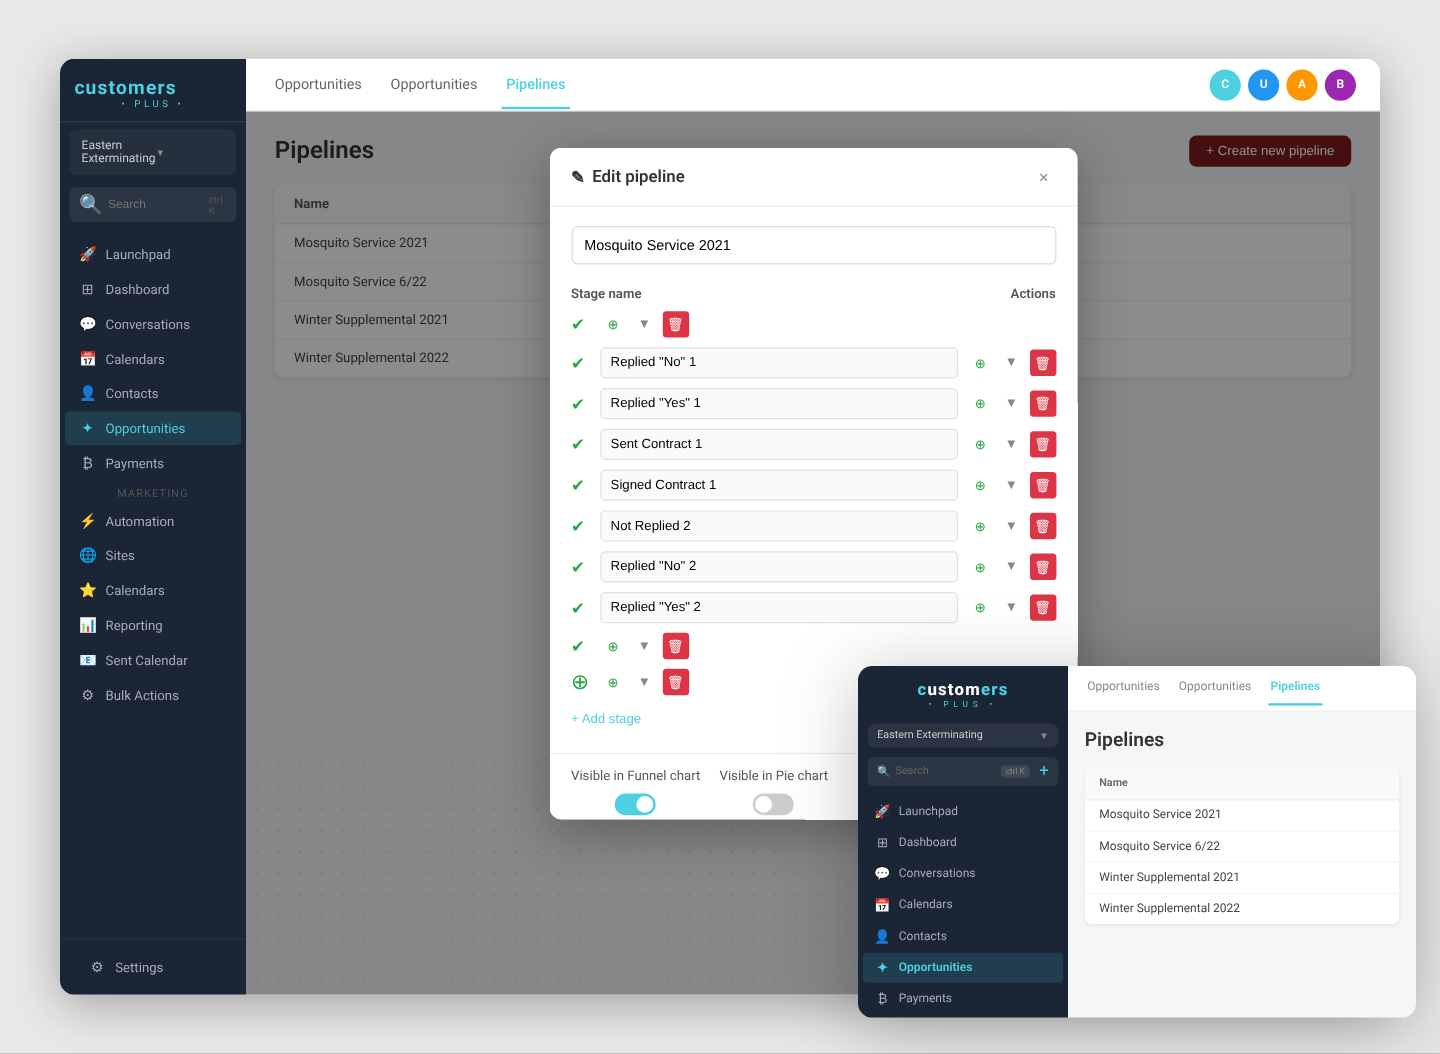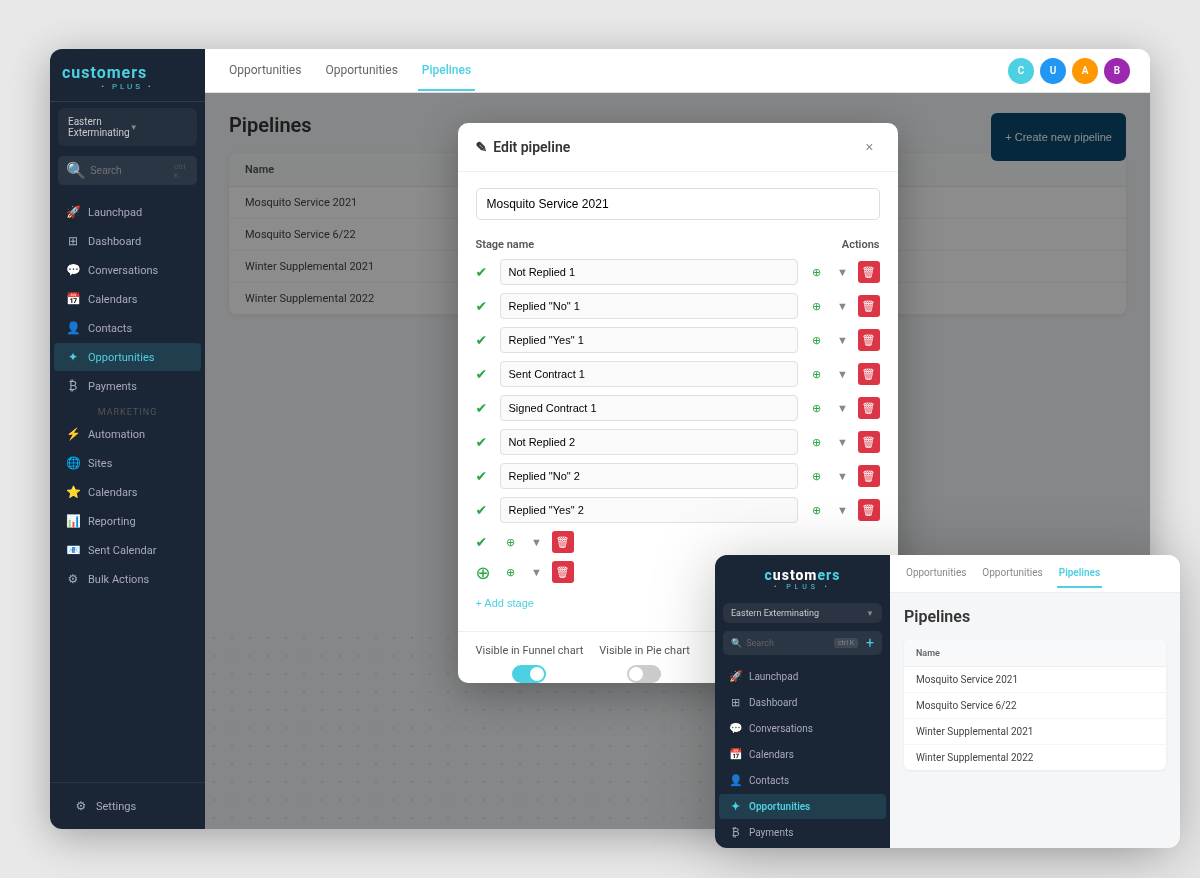--- a/index.html
+++ b/index.html
@@ -194,24 +194,24 @@
       font-weight: 600;
       color: #333;
       margin-bottom: 16px;
     }
     .page-actions {
       position: absolute;
       top: 20px;
       right: 24px;
     }
     .btn-create {
-      background: #0c4a6e;
+      background: #7f1d1d;
       color: white;
       border: none;
-      padding: 18px 14px;
+      padding: 7px 14px;
       border-radius: 6px;
       font-size: 11px;
       cursor: pointer;
       display: flex;
       align-items: center;
       gap: 5px;
     }
 
     
     .pipeline-table {
@@ -700,21 +700,20 @@
           </div>
           <div class="modal-body">
             <input class="modal-input" type="text" value="Mosquito Service 2021" style="">
             <div class="stage-header">
               <span>Stage name</span>
               <span>Actions</span>
             </div>
             
             <div class="stage-row">
               <span class="stage-check">✔</span>
-              <input class="stage-input" type="text" value="Not Replied 1" style="">
               <div class="stage-actions">
                 <button class="action-btn green">⊕</button>
                 <button class="action-btn filter-btn">▼</button>
                 <button class="action-btn red">🗑</button>
               </div>
             </div>
             <div class="stage-row">
               <span class="stage-check">✔</span>
               <input class="stage-input" type="text" value="Replied &quot;No&quot; 1" style="">
               <div class="stage-actions">

